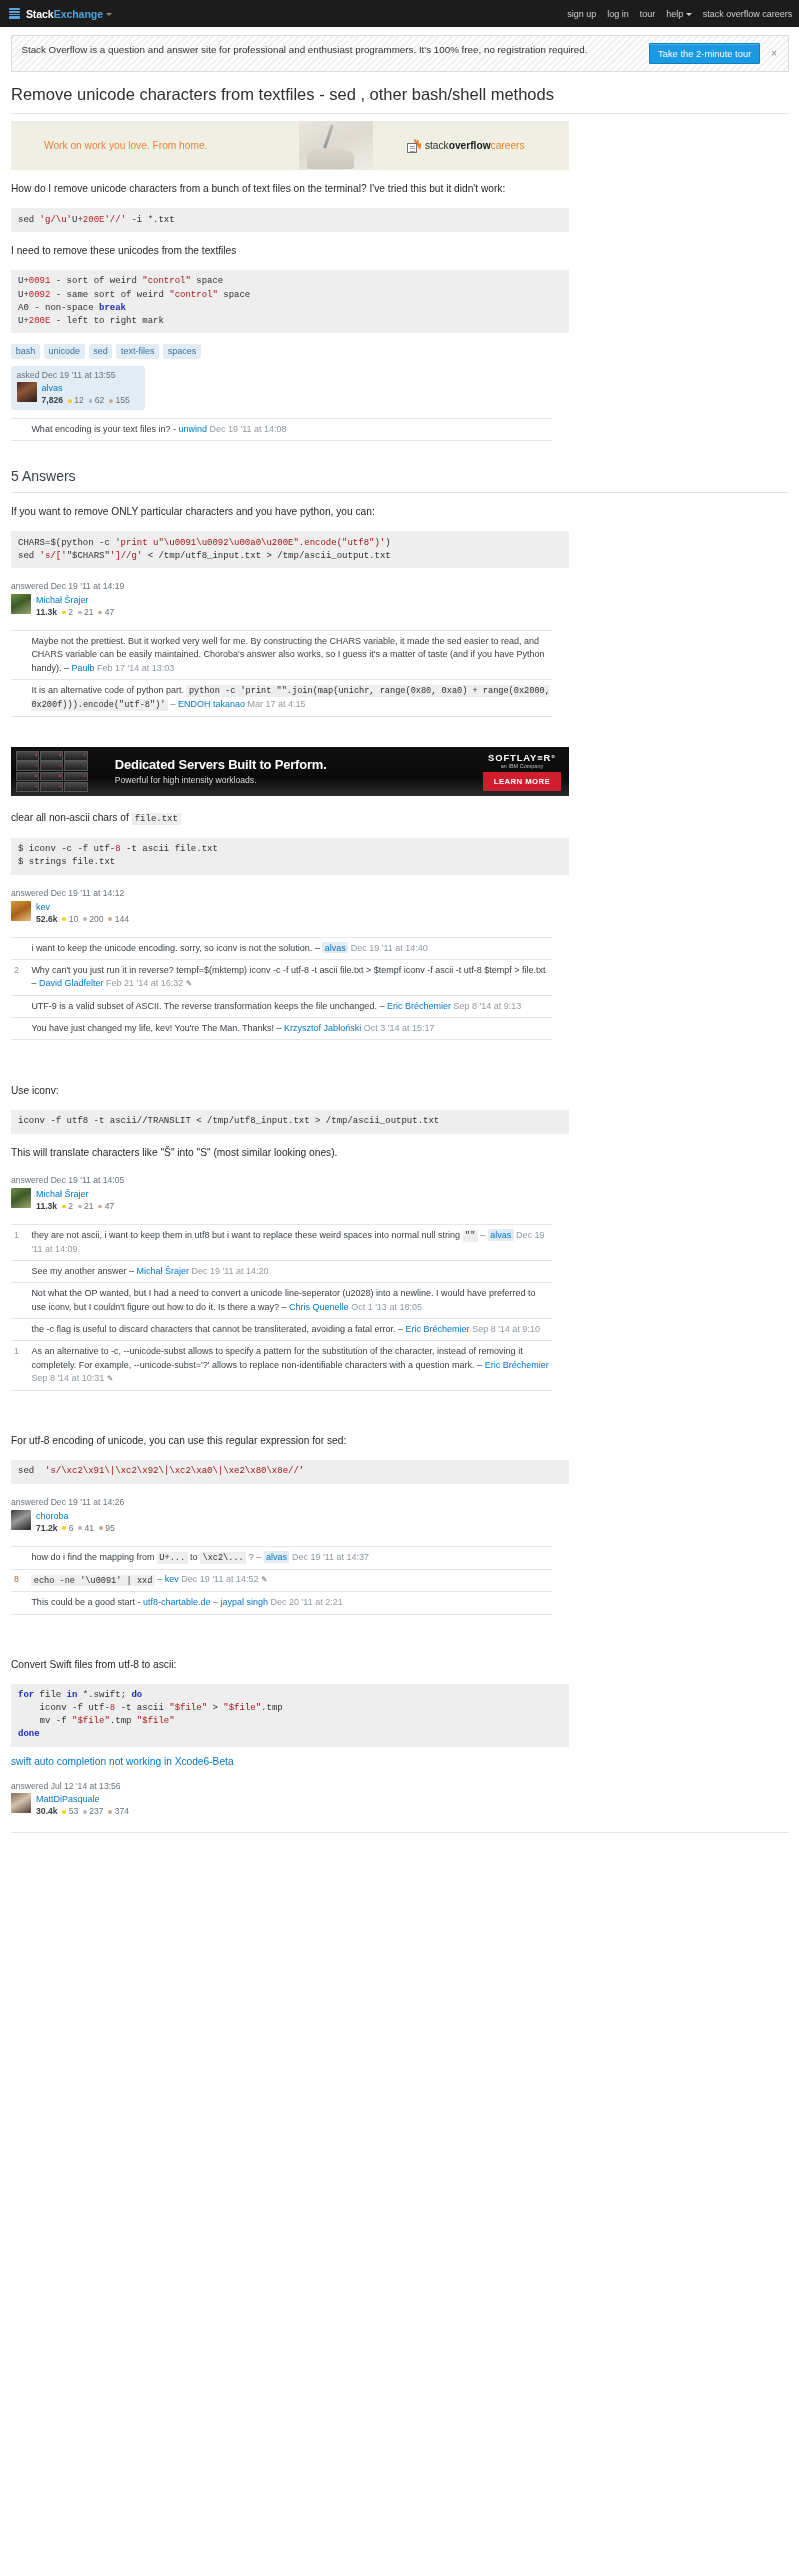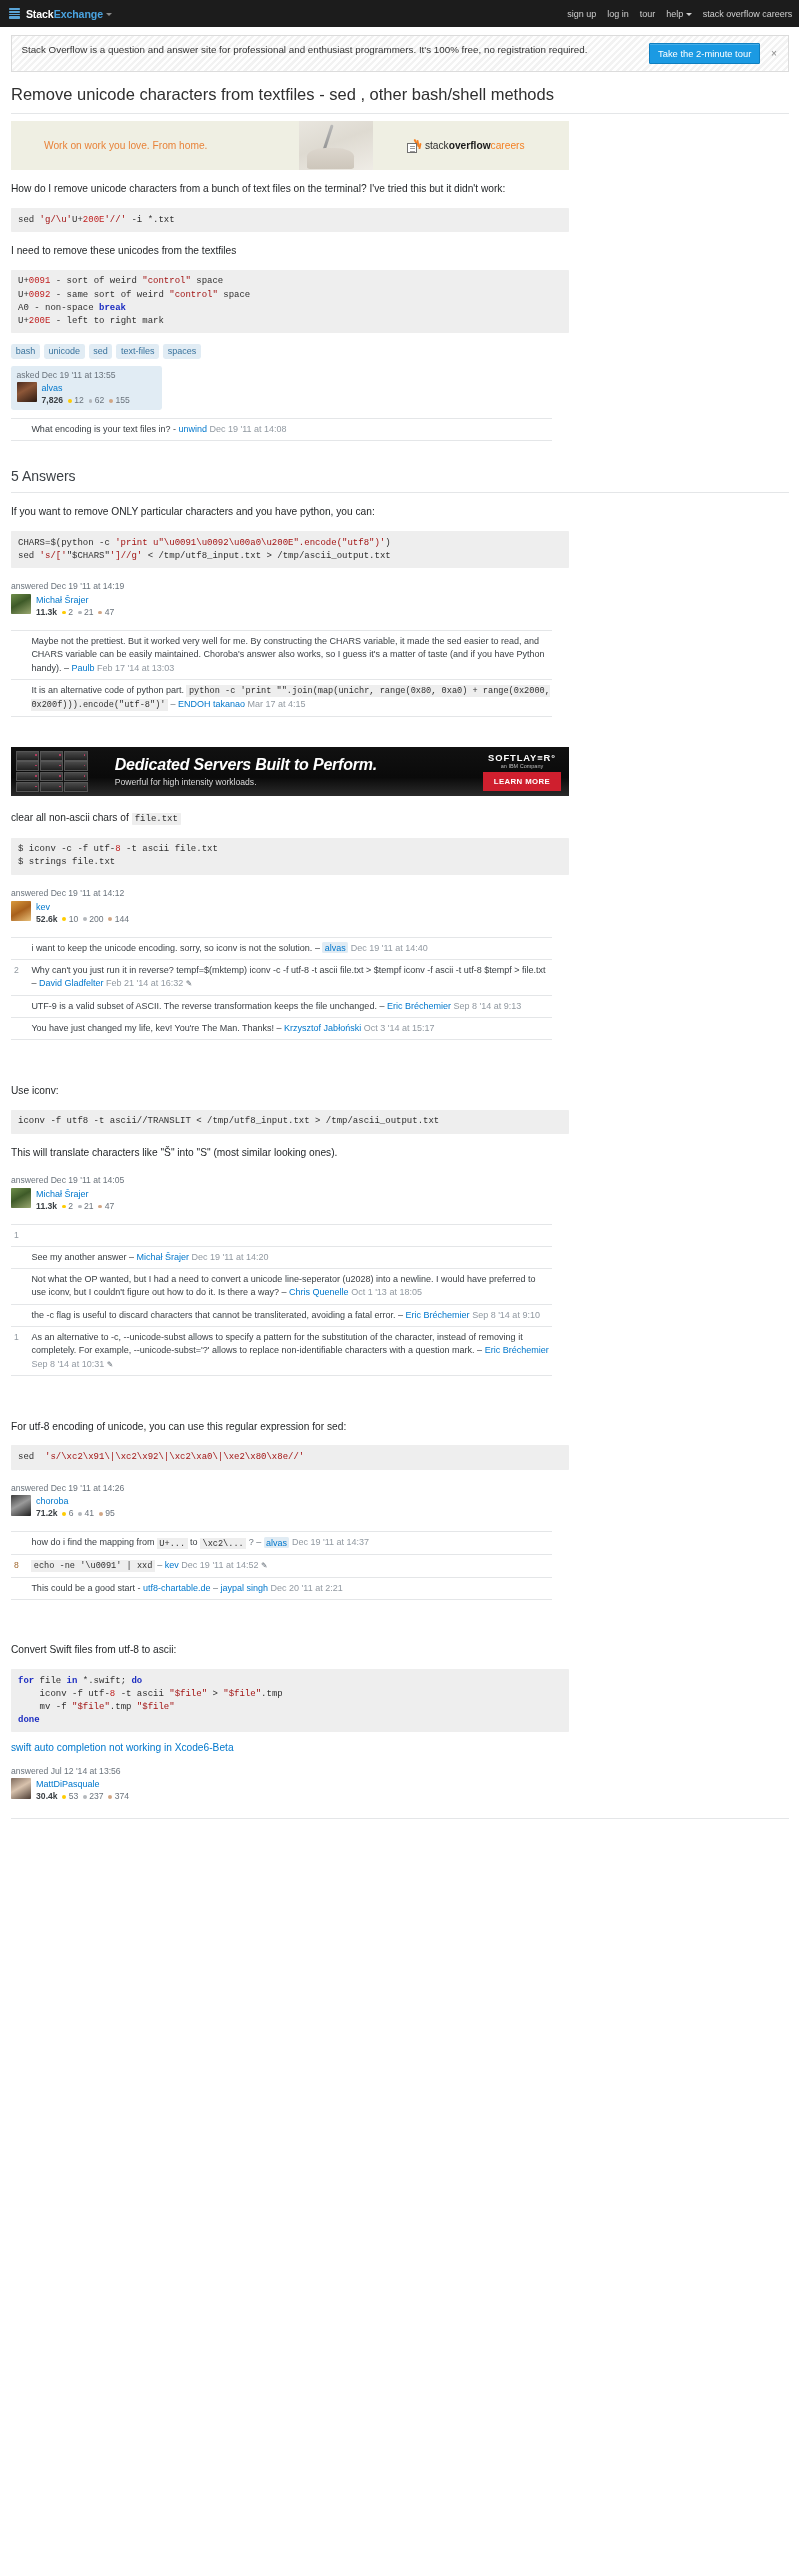--- a/index.html
+++ b/index.html
@@ -279,21 +279,21 @@
     border-radius: 2.4px;
     text-decoration: none;
     line-height: 1;
     cursor: pointer;
   }
 
   
   .usercard {
     background: #e1ecf4;
     padding: 3.9px 5.5px;
-    width: 151px;
+    width: 134px;
     box-sizing: border-box;
     border-radius: 2.4px;
     margin-top: 3.1px;
   }
   .usercard.plain { background: transparent; padding: 3.9px 0; }
   .usercard-action {
     font-size: 8.6px;
     color: #6a737c;
     margin-bottom: 2.4px;
   }
@@ -428,25 +428,24 @@
     content: "";
     position: absolute;
     right: 1.6px; top: 2.4px;
     width: 1.6px; height: 1.6px;
     background: #d43f6c;
     border-radius: 50%;
   }
   .sl-copy { margin-left: 27px; }
   .sl-head {
     color: #fff;
-    font-size: 16px;
+    font-size: 13px;
     font-weight: bold;
     letter-spacing: -0.2px;
     line-height: 1.1;
-    font-style: italic;
   }
   .sl-sub {
     color: #dcdcdc;
     font-size: 8.6px;
     margin-top: 3.1px;
   }
   .sl-right {
     position: absolute;
     right: 7.8px;
     top: 4.7px;
@@ -753,20 +752,27 @@
           <span class="badge-dot bronze"></span>
             <span>47</span>
         </div>
       </div>
     </div>
   </div>
 
   <div class="comments">
     <div class="comment">
       <div class="comment-score">1</div>
+      <div class="comment-body">
+        <span>they are not ascii, i want to keep them in utf8 but i want to replace these weird spaces into normal null string</span>
+        <code class="c-inline">""</code>
+        <span class="dash">–</span>
+        <a class="user owner">alvas</a>
+        <span class="comment-date">Dec 19 '11 at 14:09</span>
+      </div>
     </div>
     <div class="comment">
       <div class="comment-score"></div>
       <div class="comment-body">
         <span>See my another answer –</span>
         <a class="user">Michał Šrajer</a>
         <span class="comment-date">Dec 19 '11 at 14:20</span>
       </div>
     </div>
     <div class="comment">

